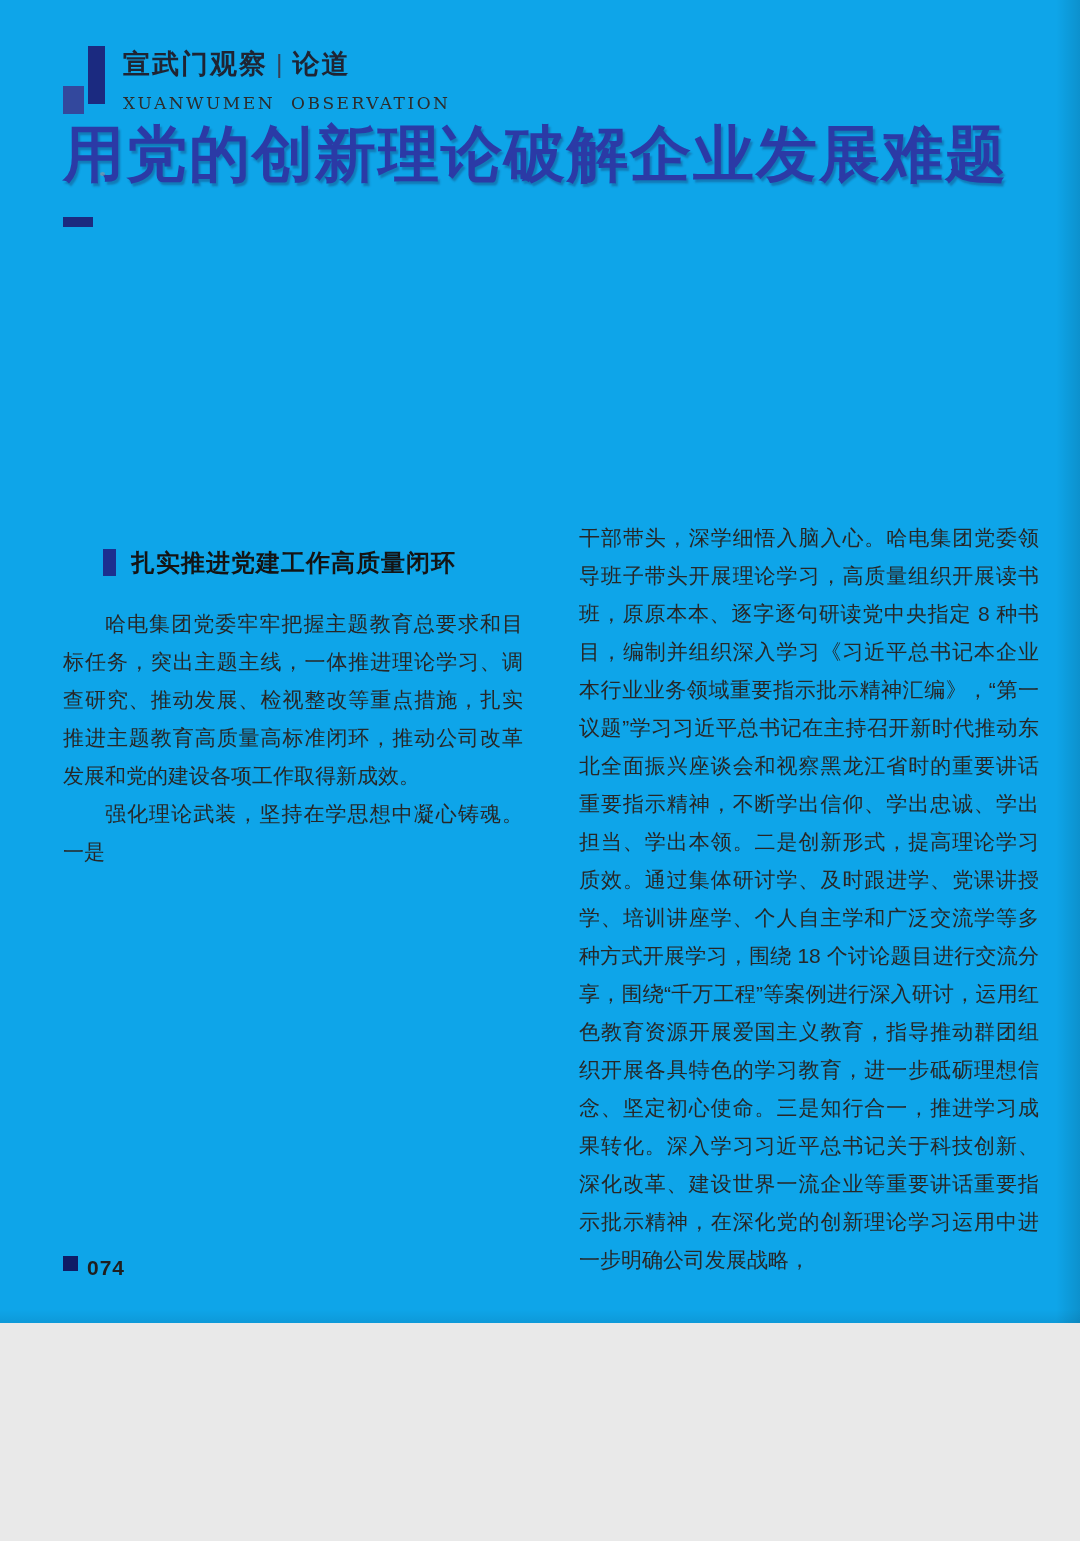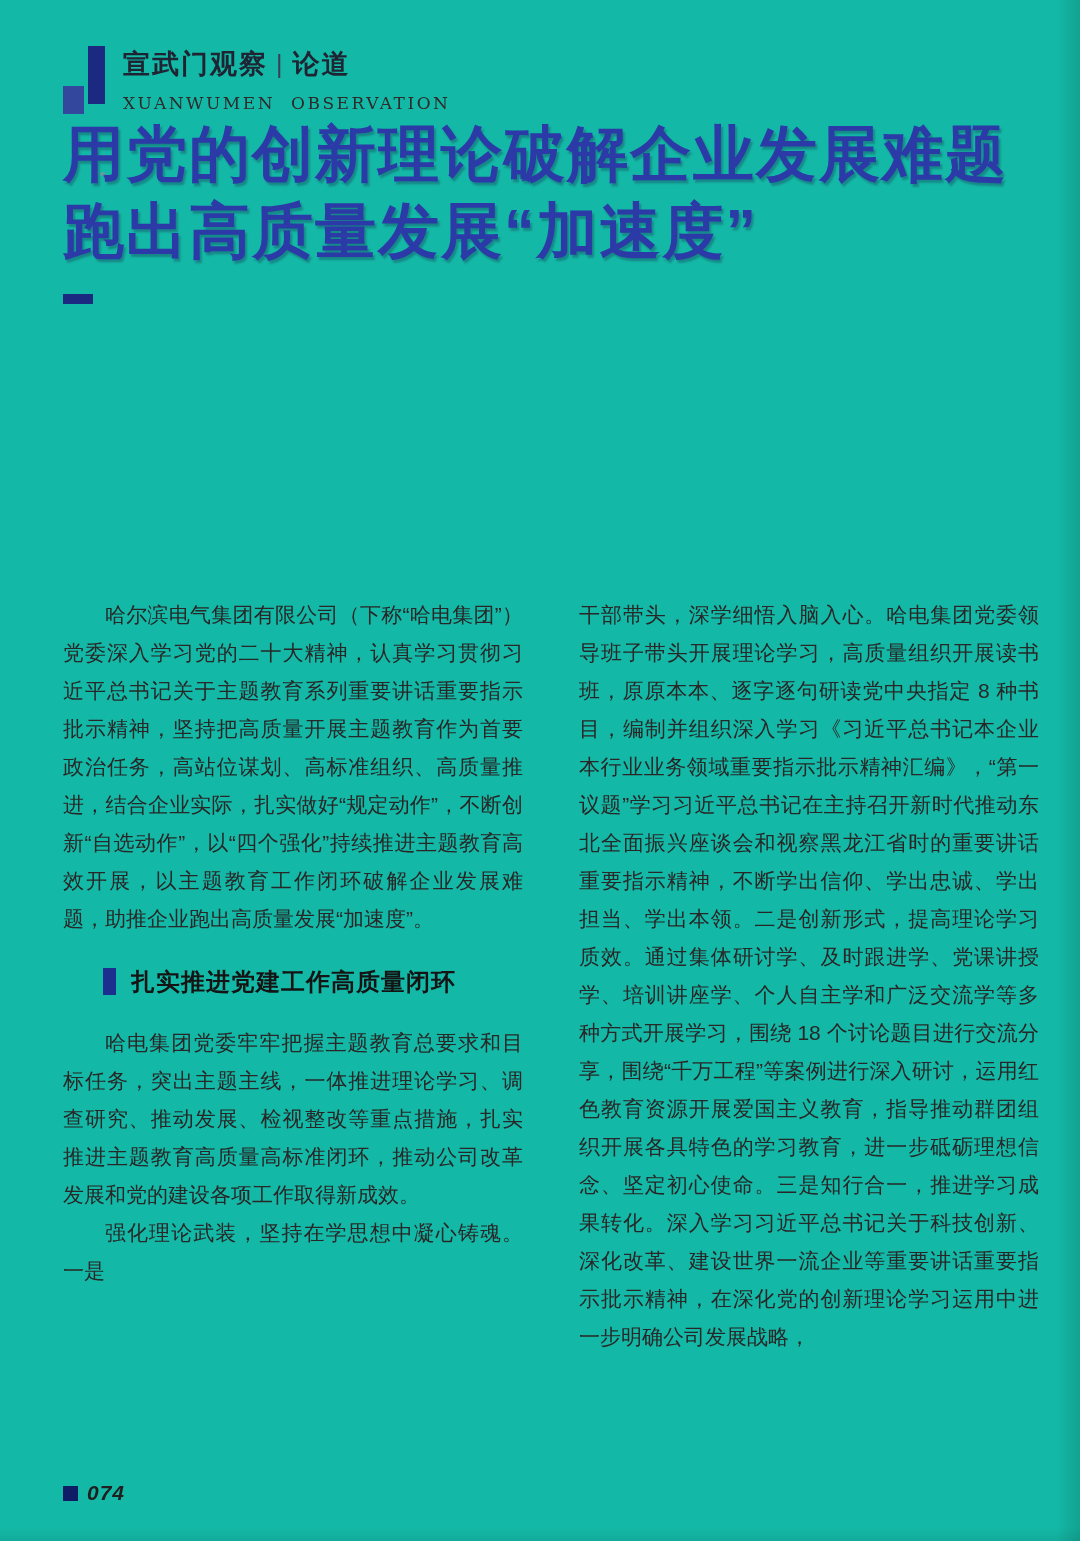--- a/index.html
+++ b/index.html
@@ -1,20 +1,20 @@
 <!DOCTYPE html>
 <html lang="zh"><head>
 <meta charset="utf-8">
 <style>
   html,body{margin:0;padding:0;background:#e9e9e9;}
   .page{
     position:relative;
-    width:1080px;height:1541px;
+    width:1080px;height:1323px;
     margin:0 auto;
-    background:#14b8a6;
+    background:#0ea5e9;
     overflow:hidden;
     font-family:"Liberation Sans", sans-serif;
     color:#262626;
     box-sizing:border-box;
     padding:46px 41px 0 63px;
   }
   
   .header{display:flex;align-items:flex-start;}
   .logo-icon{position:relative;width:42px;height:70px;flex:0 0 auto;}
   .logo-bar-tall{position:absolute;right:0;top:0;width:17px;height:58px;background:#1b2a80;}
@@ -41,21 +41,21 @@
   }
   .indent{text-indent:2em;}
   .section-heading{
     display:flex;align-items:center;
     margin:28px 0 26px 0;
     padding-left:40px;
   }
   .heading-bar{width:13px;height:27px;background:#1c2f8f;margin-right:15px;flex:0 0 auto;}
   .heading-text{font-size:24px;font-weight:800;color:#141414;letter-spacing:1px;}
   
-  .footer{position:absolute;left:63px;bottom:36px;display:flex;align-items:center;font-style:italic;}
+  .footer{position:absolute;left:63px;bottom:43px;display:flex;align-items:flex-start;}
   .footer-square{width:15px;height:15px;background:#0f1c66;margin-right:9px;}
   .page-number{font-size:21px;font-weight:700;color:#1f1f1f;letter-spacing:1px;}
   
   .scan-edge-right{position:absolute;top:0;right:0;width:24px;height:100%;
     background:linear-gradient(to right, rgba(0,0,0,0), rgba(0,0,0,0.12));pointer-events:none;}
   .scan-edge-bottom{position:absolute;left:0;bottom:0;width:100%;height:14px;
     background:linear-gradient(to bottom, rgba(0,0,0,0), rgba(0,0,0,0.07));pointer-events:none;}
   .ink-speck{position:absolute;left:100px;top:172px;width:5px;height:4px;border-radius:50%;
     background:#8d93a0;opacity:.65;}
 </style>
@@ -75,28 +75,26 @@
       </div>
       <div class="header-en">XUANWUMEN OBSERVATION</div>
     </div>
   </div>
 
   <div class="ink-speck"></div>
 
   <div class="title-block">
     <h1 class="article-title">
       <div>用党的创新理论破解企业发展难题</div>
-      <div>跑出高质量发展“加速度”</div>
     </h1>
     <div class="author-dash"></div>
   </div>
 
   <div class="columns">
     <div class="col">
-      <p class="body-text indent">哈尔滨电气集团有限公司（下称“哈电集团”）党委深入学习党的二十大精神，认真学习贯彻习近平总书记关于主题教育系列重要讲话重要指示批示精神，坚持把高质量开展主题教育作为首要政治任务，高站位谋划、高标准组织、高质量推进，结合企业实际，扎实做好“规定动作”，不断创新“自选动作”，以“四个强化”持续推进主题教育高效开展，以主题教育工作闭环破解企业发展难题，助推企业跑出高质量发展“加速度”。</p>
       <div class="section-heading">
         <div class="heading-bar"></div>
         <div class="heading-text">扎实推进党建工作高质量闭环</div>
       </div>
       <p class="body-text indent">哈电集团党委牢牢把握主题教育总要求和目标任务，突出主题主线，一体推进理论学习、调查研究、推动发展、检视整改等重点措施，扎实推进主题教育高质量高标准闭环，推动公司改革发展和党的建设各项工作取得新成效。</p>
       <p class="body-text indent">强化理论武装，坚持在学思想中凝心铸魂。一是</p>
     </div>
     <div class="col">
       <p class="body-text">干部带头，深学细悟入脑入心。哈电集团党委领导班子带头开展理论学习，高质量组织开展读书班，原原本本、逐字逐句研读党中央指定 8 种书目，编制并组织深入学习《习近平总书记本企业本行业业务领域重要指示批示精神汇编》，“第一议题”学习习近平总书记在主持召开新时代推动东北全面振兴座谈会和视察黑龙江省时的重要讲话重要指示精神，不断学出信仰、学出忠诚、学出担当、学出本领。二是创新形式，提高理论学习质效。通过集体研讨学、及时跟进学、党课讲授学、培训讲座学、个人自主学和广泛交流学等多种方式开展学习，围绕 18 个讨论题目进行交流分享，围绕“千万工程”等案例进行深入研讨，运用红色教育资源开展爱国主义教育，指导推动群团组织开展各具特色的学习教育，进一步砥砺理想信念、坚定初心使命。三是知行合一，推进学习成果转化。深入学习习近平总书记关于科技创新、深化改革、建设世界一流企业等重要讲话重要指示批示精神，在深化党的创新理论学习运用中进一步明确公司发展战略，</p>
     </div>

